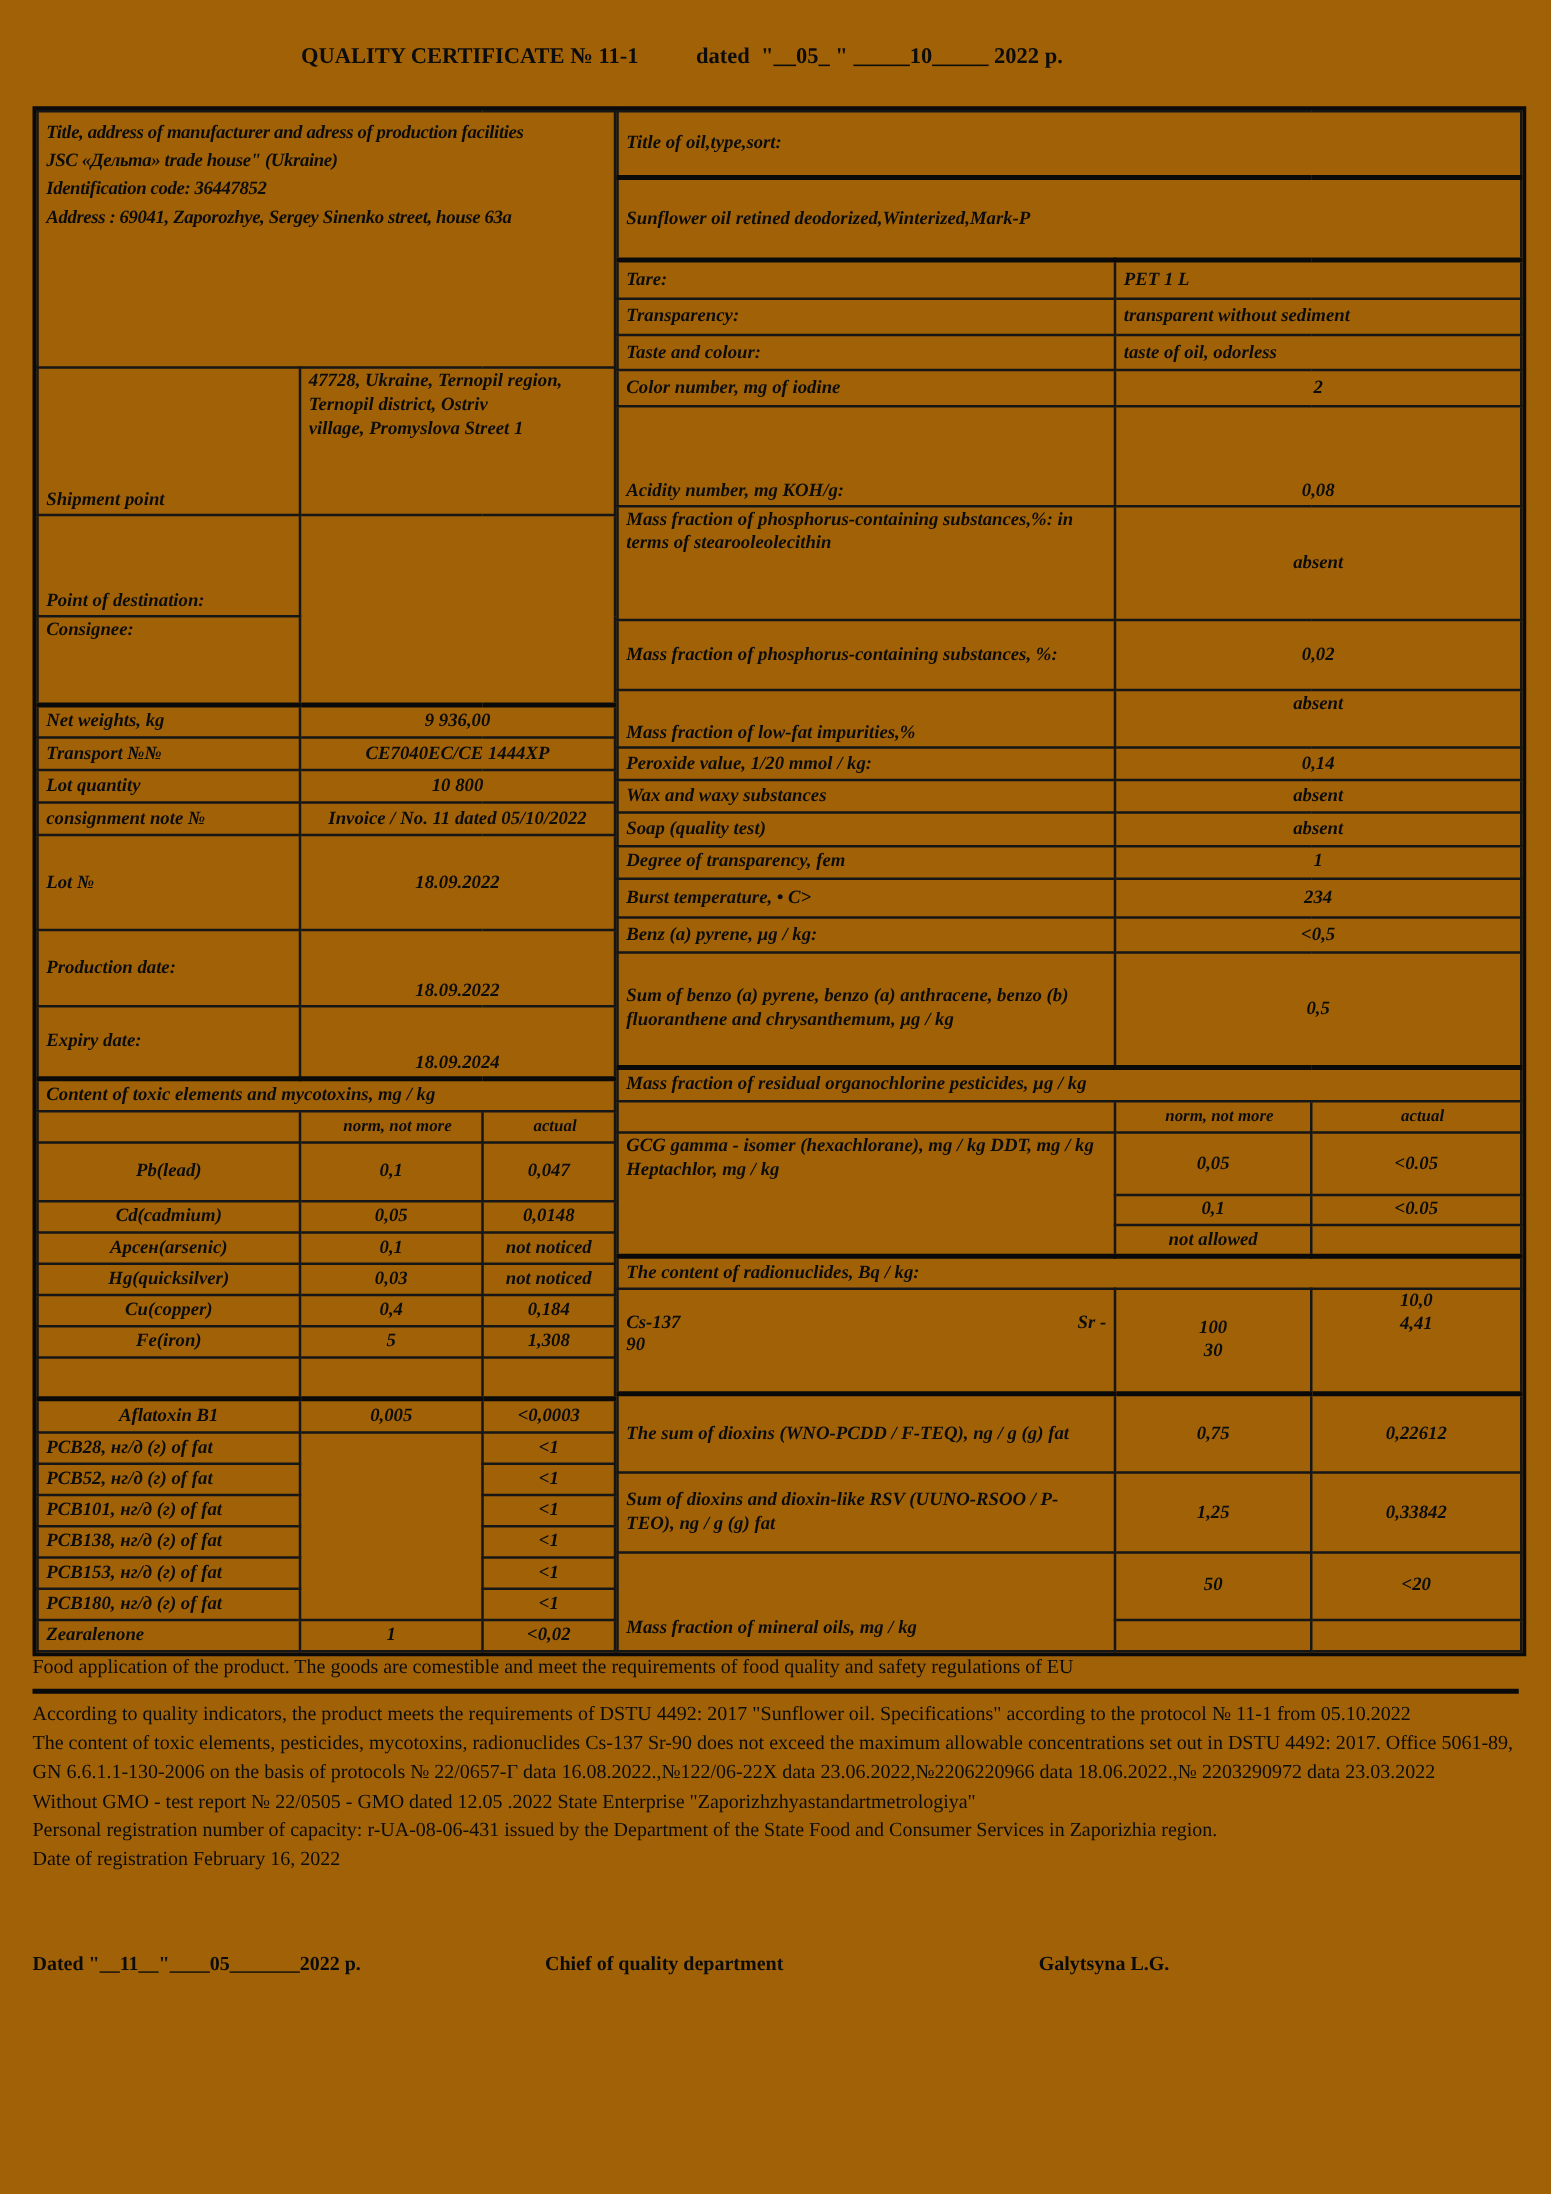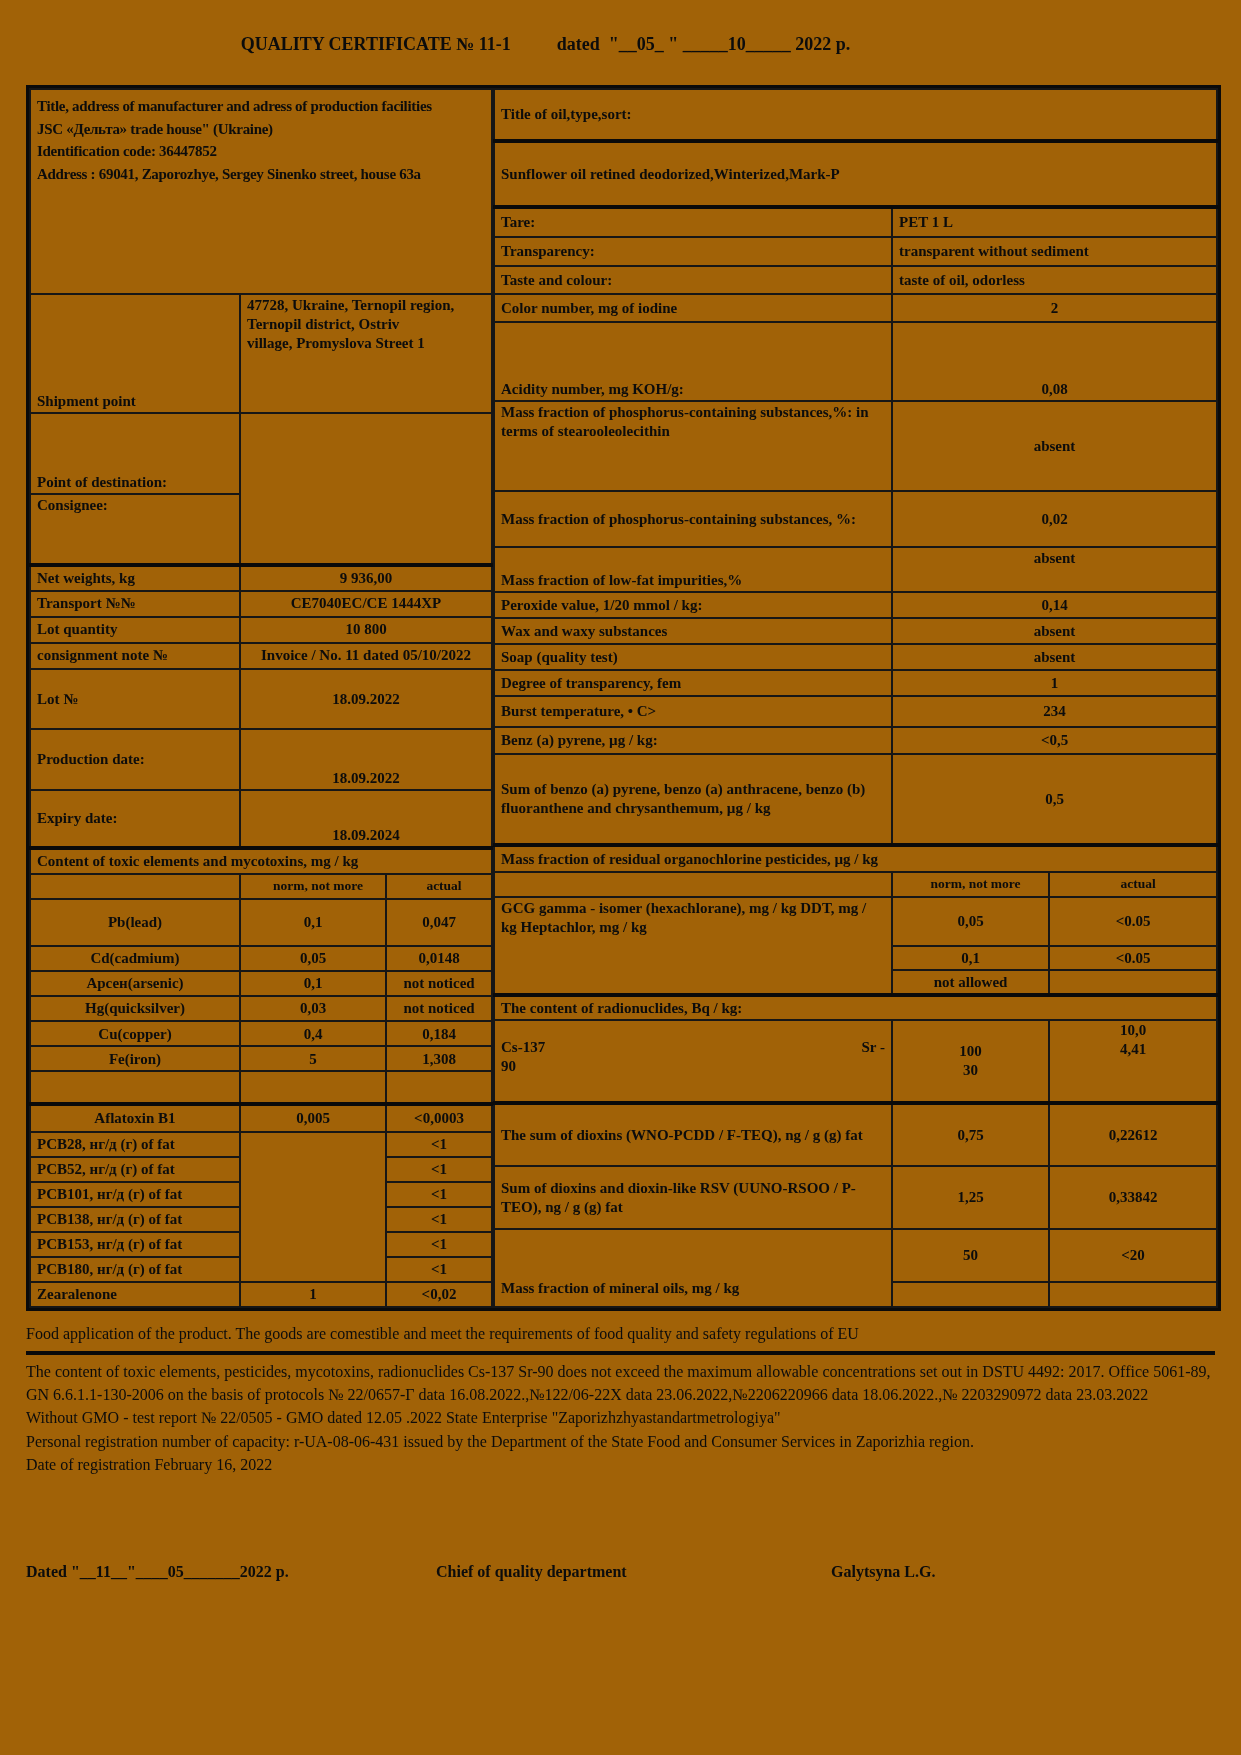--- a/index.html
+++ b/index.html
@@ -9,20 +9,21 @@
     overflow:hidden;
   }
   .title-row{
     position:absolute;top:34px;left:0;width:1241px;text-align:center;
     font-weight:bold;font-size:18px;white-space:pre;padding-right:150px;box-sizing:border-box;
   }
   .title-row .gap{display:inline-block;width:46px;}
   .tbl-wrap{
     position:absolute;left:26px;top:85px;display:flex;align-items:stretch;
     border:3px solid #0a0a0a;
+    font-style:italic;
   }
   table{border-collapse:collapse;table-layout:fixed;}
   td{
     border:2px solid #161616;font-weight:bold;font-size:15px;line-height:1.25;
     padding:1px 6px;vertical-align:middle;overflow:hidden;
   }
   .lt{width:462px;}
   .rt{width:723px;}
   .lt col.c1{width:210px}.lt col.c2{width:146px}.lt col.c3{width:106px}
   .rt col.c1{width:398px}.rt col.c2{width:157px}.rt col.c3{width:168px}
@@ -91,21 +92,21 @@
         <td colspan="2" class="c">CE7040EC/CE 1444XP</td>
       </tr>
       <tr style="height:26px">
         <td>Lot quantity</td>
         <td colspan="2" class="c">10 800</td>
       </tr>
       <tr style="height:26px">
         <td>consignment note №</td>
         <td colspan="2" class="c">Invoice / No. 11 dated 05/10/2022</td>
       </tr>
-      <tr style="height:60px">
+      <tr style="height:76px">
         <td>Lot №</td>
         <td colspan="2" class="c">18.09.2022</td>
       </tr>
       <tr style="height:61px">
         <td>Production date:</td>
         <td colspan="2" class="c vb">18.09.2022</td>
       </tr>
       <tr style="height:58px">
         <td>Expiry date:</td>
         <td colspan="2" class="c vb">18.09.2024</td>
@@ -324,20 +325,21 @@
         <td></td>
         <td></td>
       </tr>
     </tbody>
       </table>
   </div>
 
   <div class="footer-area food-line" style="position:absolute;">Food application of the product. The goods are comestible and meet the requirements of food quality and safety regulations of EU</div>
   <div class="rule"></div>
   <div class="footer-area paras" style="position:absolute;">
+    <div class="para">According to quality indicators, the product meets the requirements of DSTU 4492: 2017 "Sunflower oil. Specifications" according to the protocol № 11-1 from 05.10.2022</div>
     <div class="para">The content of toxic elements, pesticides, mycotoxins, radionuclides Cs-137 Sr-90 does not exceed the maximum allowable concentrations set out in DSTU 4492: 2017. Office 5061-89, GN 6.6.1.1-130-2006 on the basis of protocols № 22/0657-Г data 16.08.2022.,№122/06-22X data 23.06.2022,№2206220966 data 18.06.2022.,№ 2203290972 data 23.03.2022    Without GMO - test report № 22/0505 - GMO dated 12.05 .2022 State Enterprise "Zaporizhzhyastandartmetrologiya"</div>
     <div class="para">Personal registration number of capacity: r-UA-08-06-431 issued by the Department of the State Food and Consumer Services in Zaporizhia region.</div>
     <div class="para">Date of registration February 16, 2022</div>
   </div>
 
   <div class="footer-area sig" style="position:absolute;">
     <span class="s1">Dated "__11__"____05_______2022 р.</span>
     <span class="s2">Chief of quality department</span>
     <span class="s3">Galytsyna L.G.</span>
   </div>

